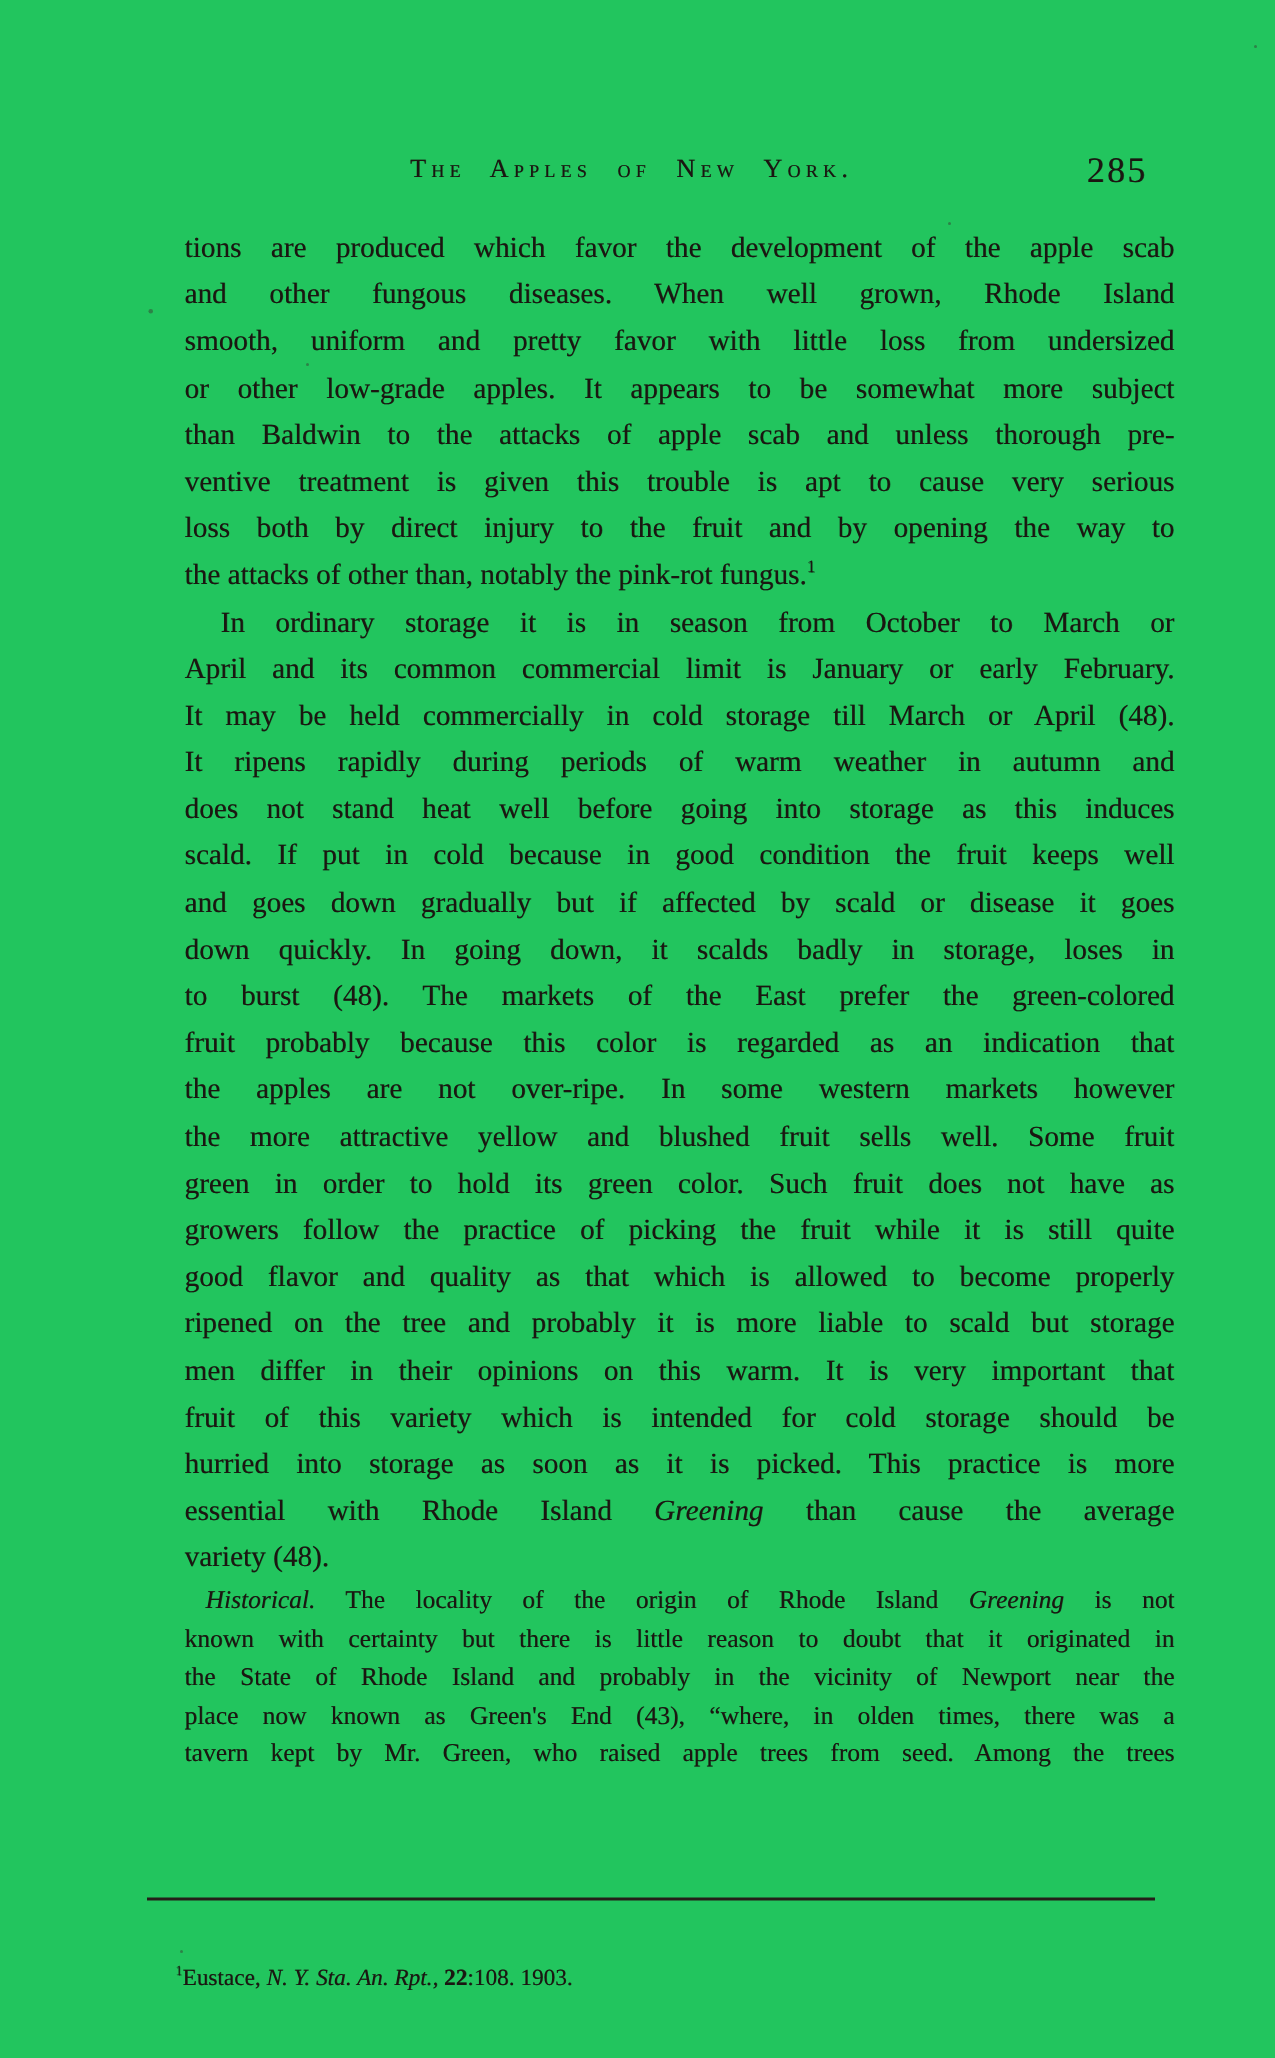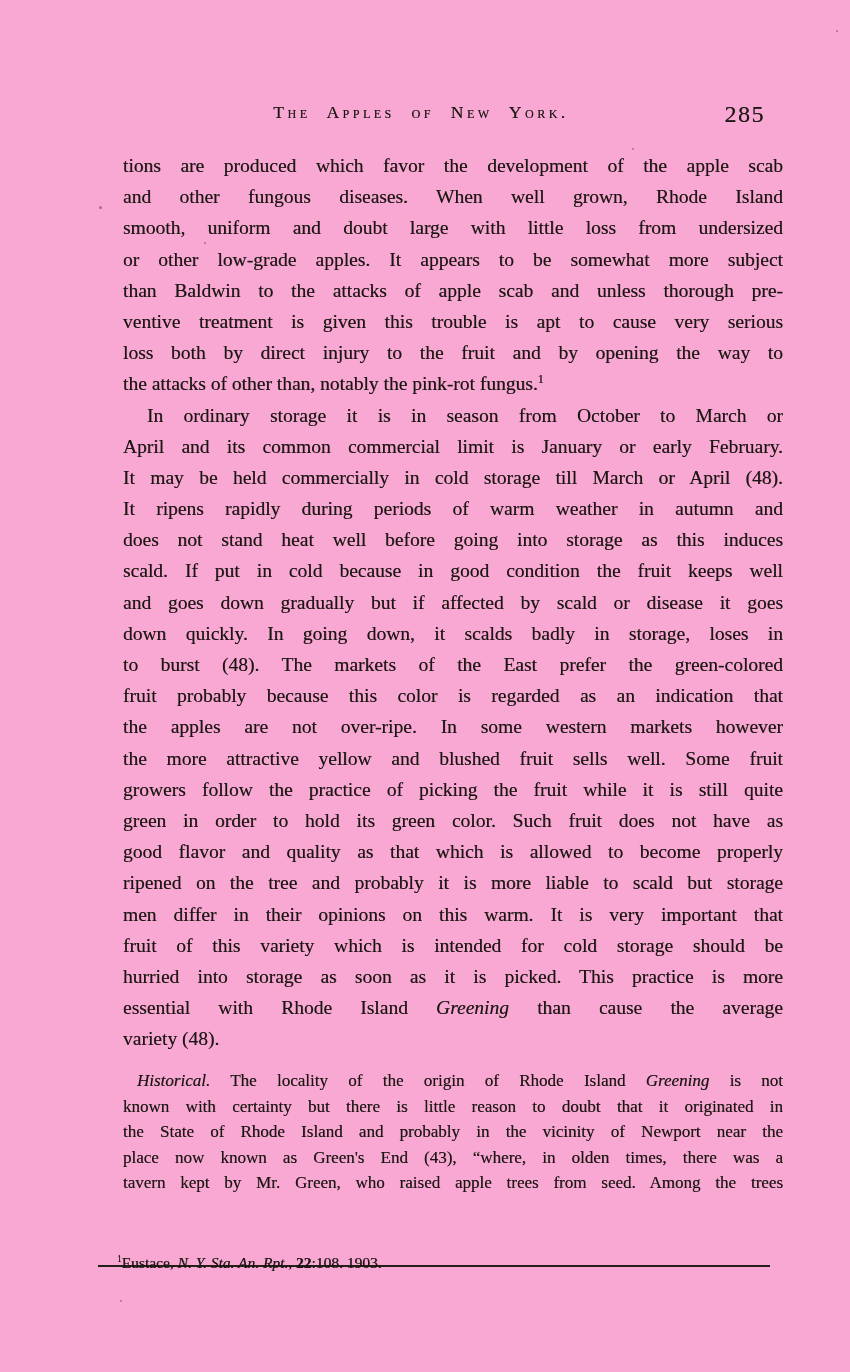--- a/index.html
+++ b/index.html
@@ -30,77 +30,77 @@
   .text-block {
     position: absolute; top: 150px; left: 123px; width: 660px;
   }
   .para { margin: 0; }
   .line {
     text-align: justify;
     text-align-last: justify;
     overflow: hidden;
   }
   .body .line { font-size: 19.5px; line-height: 31.2px; height: 31.2px; }
-  .small { margin-top: 14px; }
+  .small { }
   .small .line { font-size: 17px; line-height: 25.4px; height: 25.4px; }
   .lastline { text-align-last: left; }
   .firstindent { text-indent: 24px; }
   .small .firstindent { text-indent: 14px; }
   .it { font-style: italic; }
   .bd { font-weight: bold; }
   sup { font-size: 0.6em; line-height: 0; vertical-align: super; letter-spacing: 0; }
   .footnote-rule {
     position: absolute; top: 1265px; left: 98px; width: 672px; height: 2px;
   }
   .footnote-host {
-    position: absolute; top: 1252px; left: 105px; width: 660px;
+    position: absolute; top: 1308px; left: 105px; width: 660px;
   }
   .fn .line { font-size: 15.5px; line-height: 21px; text-align: left; text-align-last: left; }
   .fn .firstindent { text-indent: 12px; }
   .speck {
     position: absolute; width: 3px; height: 3px; border-radius: 50%;
     background: #3a342c; opacity: 0.45;
   }
 </style>
 </head>
 <body style="background: rgb(253, 253, 251);">
 
-<div class="page" style="background: #f9a8d4; color: rgb(27, 22, 17);">
+<div class="page" style="background: #22c55e; color: rgb(27, 22, 17);">
 
   <div class="header">
     <span class="running-title">The Apples of New York.</span>
     <span class="page-number">285</span>
   </div>
 
   <div class="text-block" id="paragraphs">
       <div class="para body">
         <div class="line"><span>tions are produced which favor the development of the apple scab</span></div>
         <div class="line"><span>and other fungous diseases.  When well grown, Rhode Island</span></div>
-        <div class="line"><span>smooth, uniform and doubt large with little loss from undersized</span></div>
+        <div class="line"><span>smooth, uniform and pretty favor with little loss from undersized</span></div>
         <div class="line"><span>or other low-grade apples.  It appears to be somewhat more subject</span></div>
         <div class="line"><span>than Baldwin to the attacks of apple scab and unless thorough pre-</span></div>
         <div class="line"><span>ventive treatment is given this trouble is apt to cause very serious</span></div>
         <div class="line"><span>loss both by direct injury to the fruit and by opening the way to</span></div>
         <div class="line lastline"><span>the attacks of other than, notably the pink-rot fungus.</span><sup>1</sup></div>
       </div>
       <div class="para body">
         <div class="line firstindent"><span>In ordinary storage it is in season from October to March or</span></div>
         <div class="line"><span>April and its common commercial limit is January or early February.</span></div>
         <div class="line"><span>It may be held commercially in cold storage till March or April (48).</span></div>
         <div class="line"><span>It ripens rapidly during periods of warm weather in autumn and</span></div>
         <div class="line"><span>does not stand heat well before going into storage as this induces</span></div>
         <div class="line"><span>scald.  If put in cold because in good condition the fruit keeps well</span></div>
         <div class="line"><span>and goes down gradually but if affected by scald or disease it goes</span></div>
         <div class="line"><span>down quickly.  In going down, it scalds badly in storage, loses in</span></div>
         <div class="line"><span>to burst (48).  The markets of the East prefer the green-colored</span></div>
         <div class="line"><span>fruit probably because this color is regarded as an indication that</span></div>
         <div class="line"><span>the apples are not over-ripe.  In some western markets however</span></div>
         <div class="line"><span>the more attractive yellow and blushed fruit sells well.  Some fruit</span></div>
+        <div class="line"><span>green in order to hold its green color.  Such fruit does not have as</span></div>
         <div class="line"><span>growers follow the practice of picking the fruit while it is still quite</span></div>
-        <div class="line"><span>green in order to hold its green color.  Such fruit does not have as</span></div>
         <div class="line"><span>good flavor and quality as that which is allowed to become properly</span></div>
         <div class="line"><span>ripened on the tree and probably it is more liable to scald but storage</span></div>
         <div class="line"><span>men differ in their opinions on this warm.  It is very important that</span></div>
         <div class="line"><span>fruit of this variety which is intended for cold storage should be</span></div>
         <div class="line"><span>hurried into storage as soon as it is picked.  This practice is more</span></div>
         <div class="line"><span>essential with Rhode Island </span><span class="it">Greening</span><span> than cause the average</span></div>
         <div class="line lastline"><span>variety (48).</span></div>
       </div>
       <div class="para small">
         <div class="line firstindent"><span class="it">Historical.</span><span>  The locality of the origin of Rhode Island </span><span class="it">Greening</span><span> is not</span></div>

